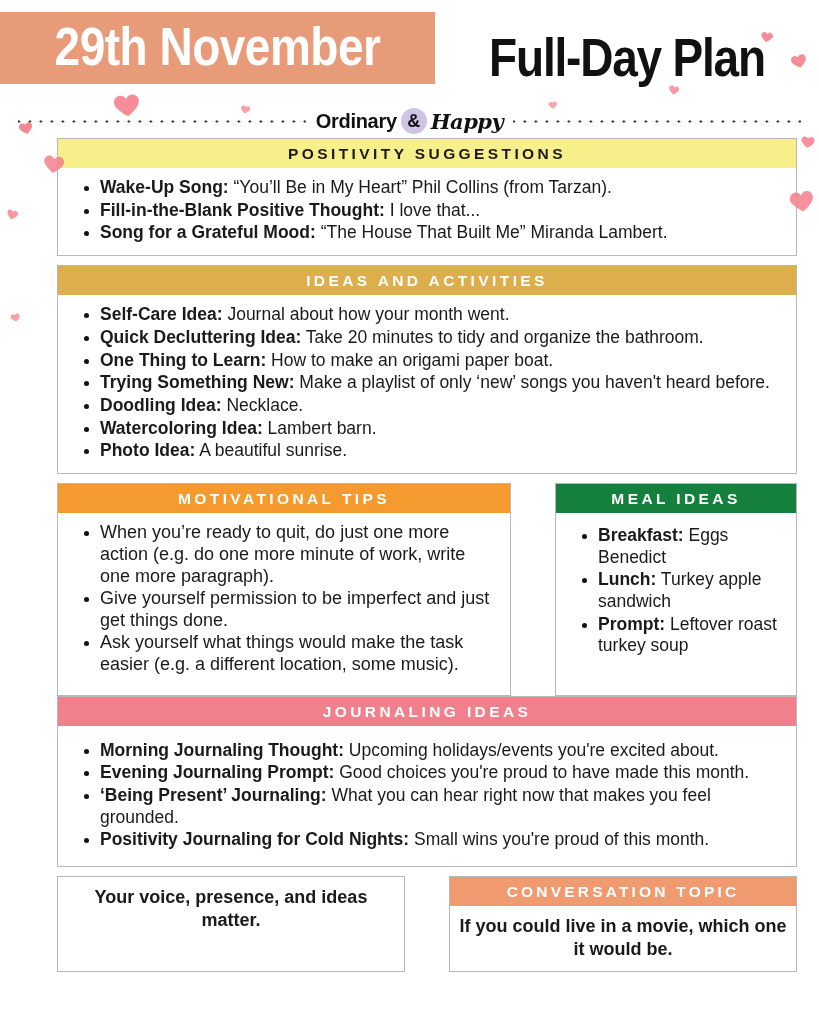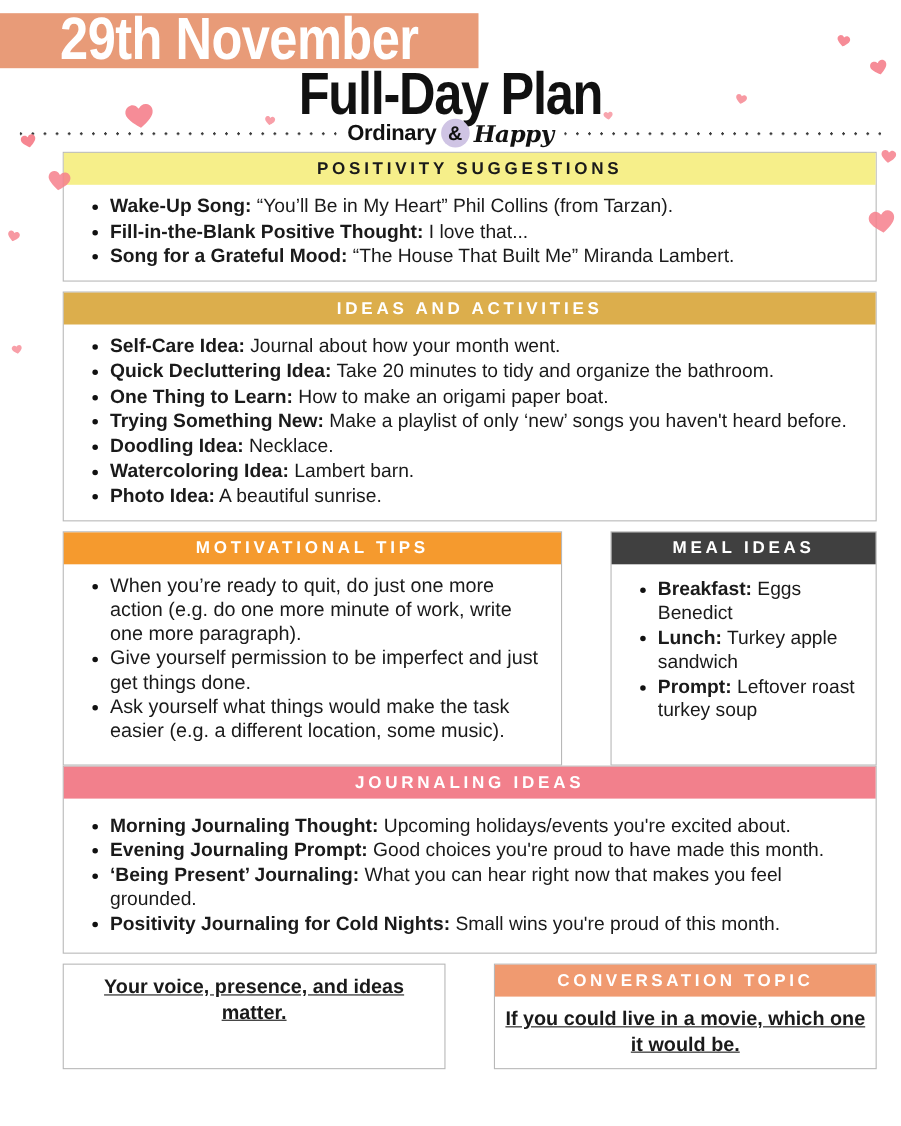--- a/index.html
+++ b/index.html
@@ -23,21 +23,20 @@
     box-sizing: border-box;
   }
 
   
   .masthead {
     position: relative;
     height: 72px;
     margin: 12px 0 0 0;
     display: flex;
     align-items: stretch;
-    flex-direction: column;
   }
   .date-banner {
     background: #E89B78;
     width: 435px;
     display: flex;
     align-items: center;
     justify-content: center;
     box-sizing: border-box;
     padding-bottom: 4px;
   }
@@ -145,21 +144,21 @@
     text-align: center;
     font-weight: bold;
     letter-spacing: 3.4px;
     font-size: 15.5px;
     padding: 6px 0 6px 0;
     line-height: 1.1;
   }
   .card-head.yellow { background: #F6EF8A; color: #1a1a1a; }
   .card-head.gold   { background: #DCAE4C; color: #ffffff; }
   .card-head.orange { background: #F59A2E; color: #ffffff; }
-  .card-head.rose   { background: #404040; color: #ffffff; }
+  .card-head.rose   { background: #15803d; color: #ffffff; }
   .card-head.pink   { background: #F2808C; color: #ffffff; }
   .card-head.mauve  { background: #C45C7C; color: #ffffff; }
   .card-head.salmon { background: #F09A70; color: #ffffff; }
 
   .card-body {
     padding: 9px 14px 10px 14px;
   }
   ul.items {
     margin: 0;
     padding: 0 0 0 26px;
@@ -210,21 +209,20 @@
     align-items: stretch;
   }
   .bottom-row .card { flex: 1; margin-bottom: 0; }
   .bottom-row .card-head { letter-spacing: 3.2px; font-size: 15.5px; }
   .quote {
     text-align: center;
     font-size: 18px;
     font-weight: bold;
     line-height: 1.25;
     padding: 9px 8px 11px 8px;
-    text-decoration: underline;
   }
   .bottom-row .card.inspirational { max-width: 383px; }
 
   
   .heart {
     position: absolute;
     z-index: 5;
     pointer-events: none;
   }
   .heart svg { display: block; }

